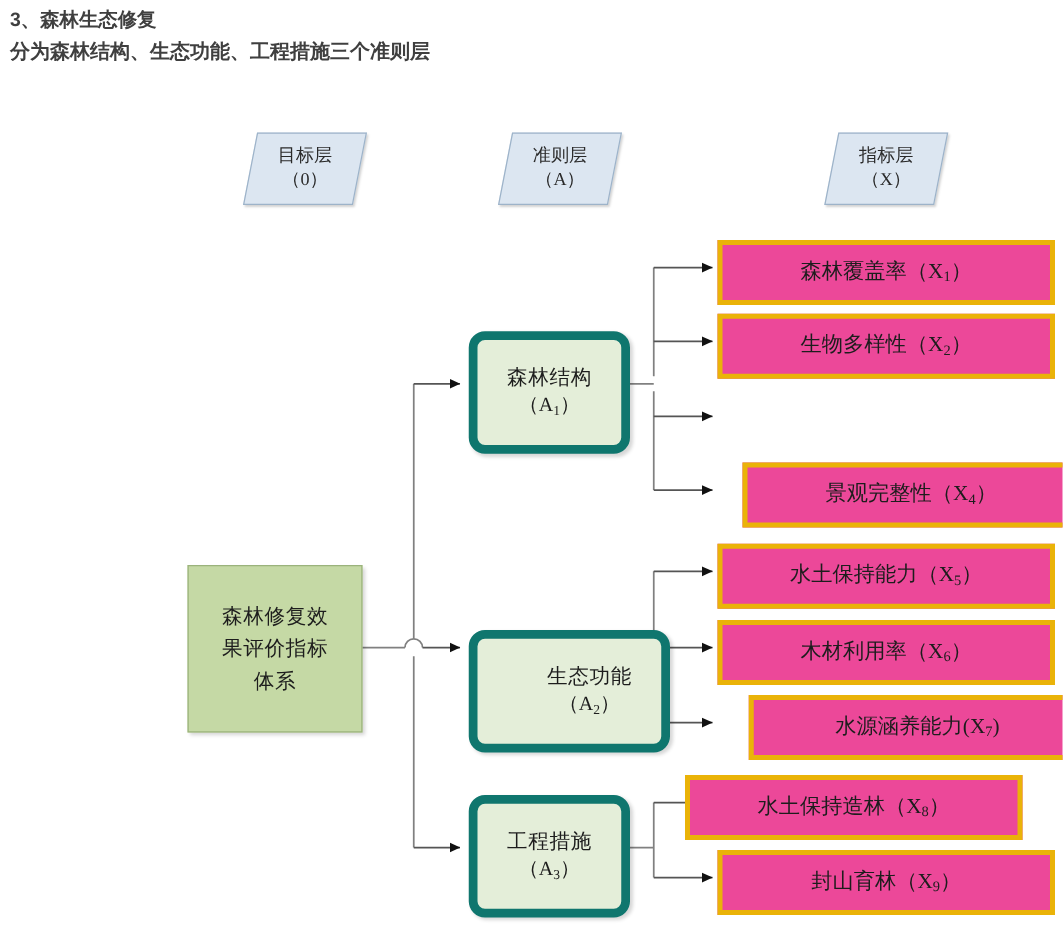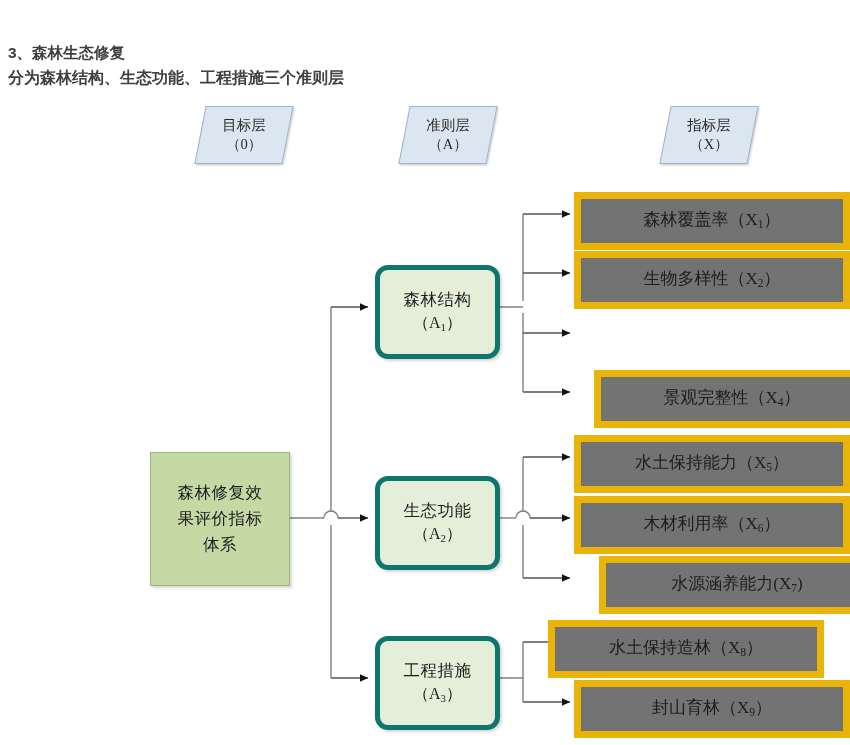--- a/index.html
+++ b/index.html
@@ -14,21 +14,20 @@
     font-family: "Liberation Serif", "DejaVu Serif", serif;
     overflow: hidden;
   }
 
   
   #heading {
     position: absolute;
     left: 8px;
     top: 4px;
     width: 700px;
-    margin-top: 36px;
   }
   .head-line {
     font-family: "Liberation Sans", "DejaVu Sans", sans-serif;
     font-weight: bold;
     color: #3f3f3f;
     font-size: 15.5px;
     line-height: 25px;
     white-space: nowrap;
   }
   .head-line.l2 { font-size: 16px; }
@@ -84,21 +83,21 @@
     font-size: 16.5px;
     line-height: 26px;
     text-align: center;
     letter-spacing: 0.5px;
   }
 
   
   .crit-box {
     position: absolute;
     background: #e4eed9;
-    border: 5px solid #0f766e;
+    border: 7px solid #0f766e;
     border-radius: 13px;
     box-shadow: 2px 2px 3px rgba(0,0,0,0.16);
     display: flex;
     flex-direction: column;
     align-items: center;
     justify-content: center;
   }
   .crit-box .l1 {
     color: #1d1d1d;
     font-size: 16.5px;
@@ -107,22 +106,22 @@
   }
   .crit-box .l2 {
     color: #1d1d1d;
     font-size: 16px;
     line-height: 23px;
   }
 
   
   .ind-box {
     position: absolute;
-    background: #737373;
-    border: 7px solid #eab308;
+    background: #ec4899;
+    border: 4px solid #eab308;
     display: flex;
     align-items: center;
     justify-content: center;
   }
   .ind-box .txt {
     color: #1d1d1d;
     font-size: 17px;
     line-height: 22px;
     white-space: nowrap;
   }
@@ -215,21 +214,21 @@
     </div>
   </div>
 
   <div class="crit-box" style="left:375px; top:265px; width:115px; height:84px;">
     <div class="l1">森林结构</div>
     <div class="l2">
       <span>（A</span><sub>1</sub><span>）</span>
     </div>
   </div>
 
-  <div class="crit-box" style="left:375px; top:476px; width:115px; height:84px;">
+  <div class="crit-box" style="left:375px; top:504px; width:115px; height:84px;padding-left:32px;">
     <div class="l1">生态功能</div>
     <div class="l2">
       <span>（A</span><sub>2</sub><span>）</span>
     </div>
   </div>
 
   <div class="crit-box" style="left:375px; top:636px; width:115px; height:84px;">
     <div class="l1">工程措施</div>
     <div class="l2">
       <span>（A</span><sub>3</sub><span>）</span>

